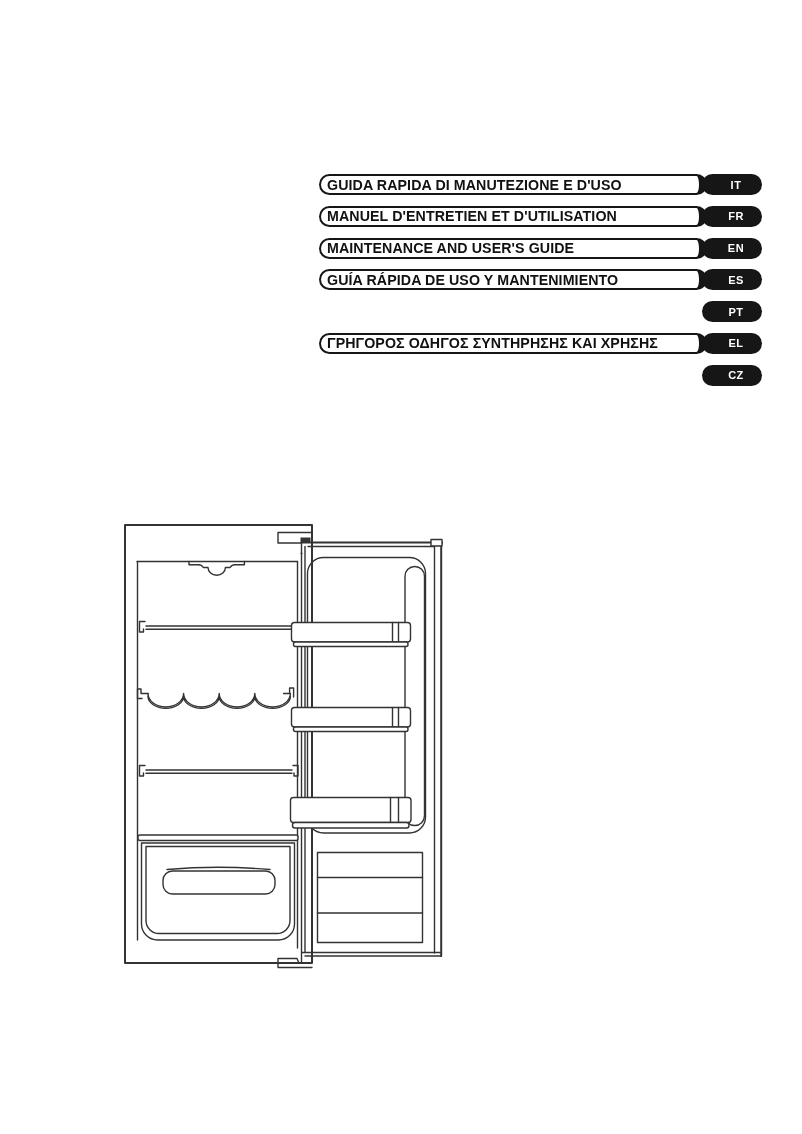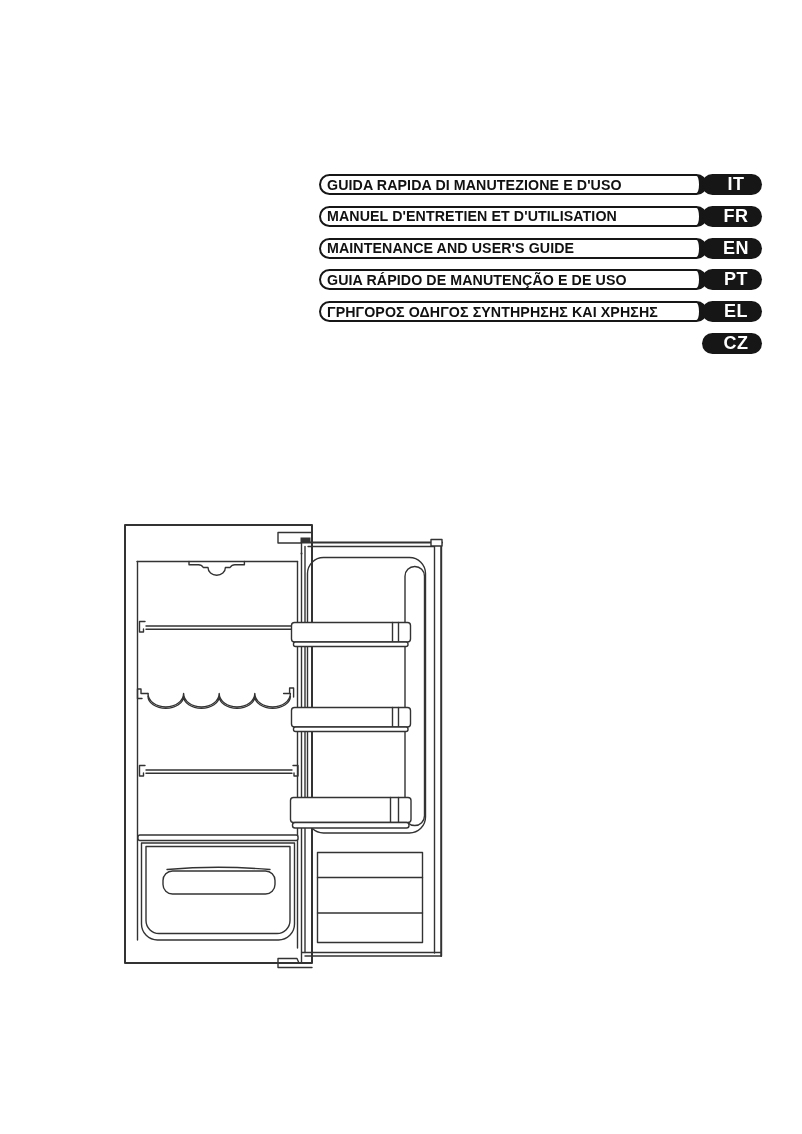--- a/index.html
+++ b/index.html
@@ -51,21 +51,21 @@
     font-size:12.6px;
     letter-spacing:-0.2px;
   }
   .lang-tag{
     position:absolute;
     right:0; top:0;
     width:52px; height:21px;
     background:#161616;
     border-radius:10.5px;
     color:#fff;
-    font-size:18px;
+    font-size:11px;
     font-weight:700;
     display:flex;
     align-items:center;
     justify-content:center;
     letter-spacing:0.5px;
     padding-left:8px;
   }
   
   .figure-wrap{
     position:absolute;
@@ -94,26 +94,29 @@
       <div class="lang-tag">FR</div>
     </div>
 
     <div class="lang-row">
       <div class="lang-bar">
           <span class="lang-title">MAINTENANCE AND USER'S GUIDE</span>
         </div>
       <div class="lang-tag">EN</div>
     </div>
 
-
-
-    <div class="lang-row">
-      <div class="lang-bar">
-          <span class="lang-title">GUIA RÁPIDO DE MANUTENÇÃO E DE USO</span>
-        </div>
+    <div class="lang-row">
+      <div class="lang-bar">
+          <span class="lang-title">GUÍA RÁPIDA DE USO Y MANTENIMIENTO</span>
+        </div>
+      <div class="lang-tag">ES</div>
+    </div>
+
+
+    <div class="lang-row">
       <div class="lang-tag">PT</div>
     </div>
 
 
     <div class="lang-row">
       <div class="lang-bar">
           <span class="lang-title">ΓΡΗΓΟΡΟΣ ΟΔΗΓΟΣ ΣΥΝΤΗΡΗΣΗΣ ΚΑΙ ΧΡΗΣΗΣ</span>
         </div>
       <div class="lang-tag">EL</div>
     </div>

